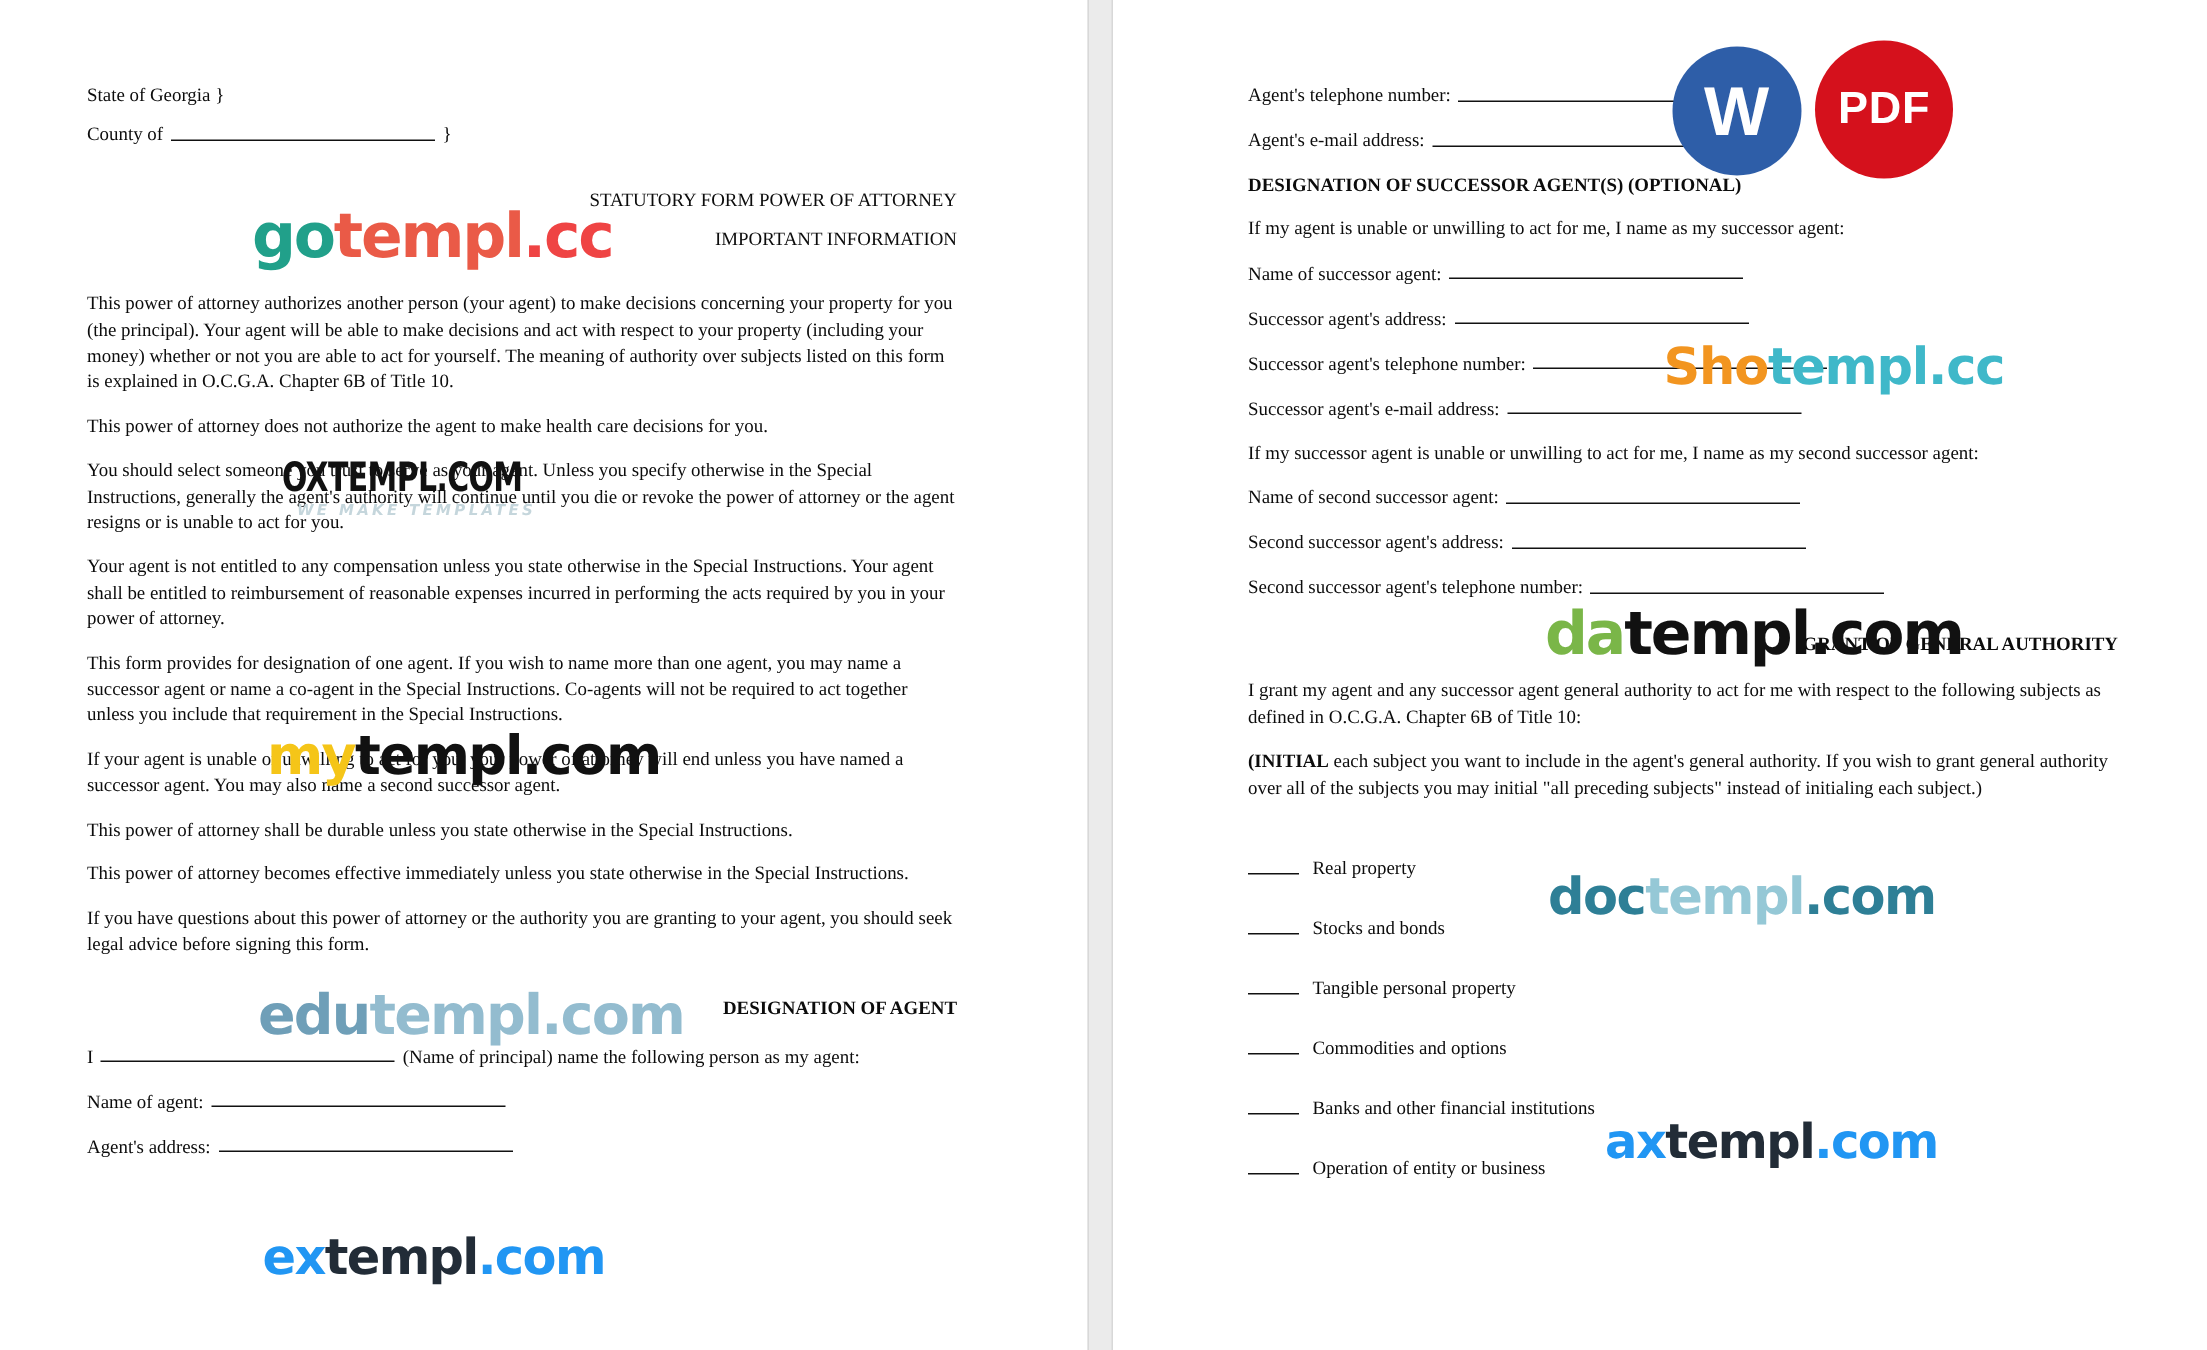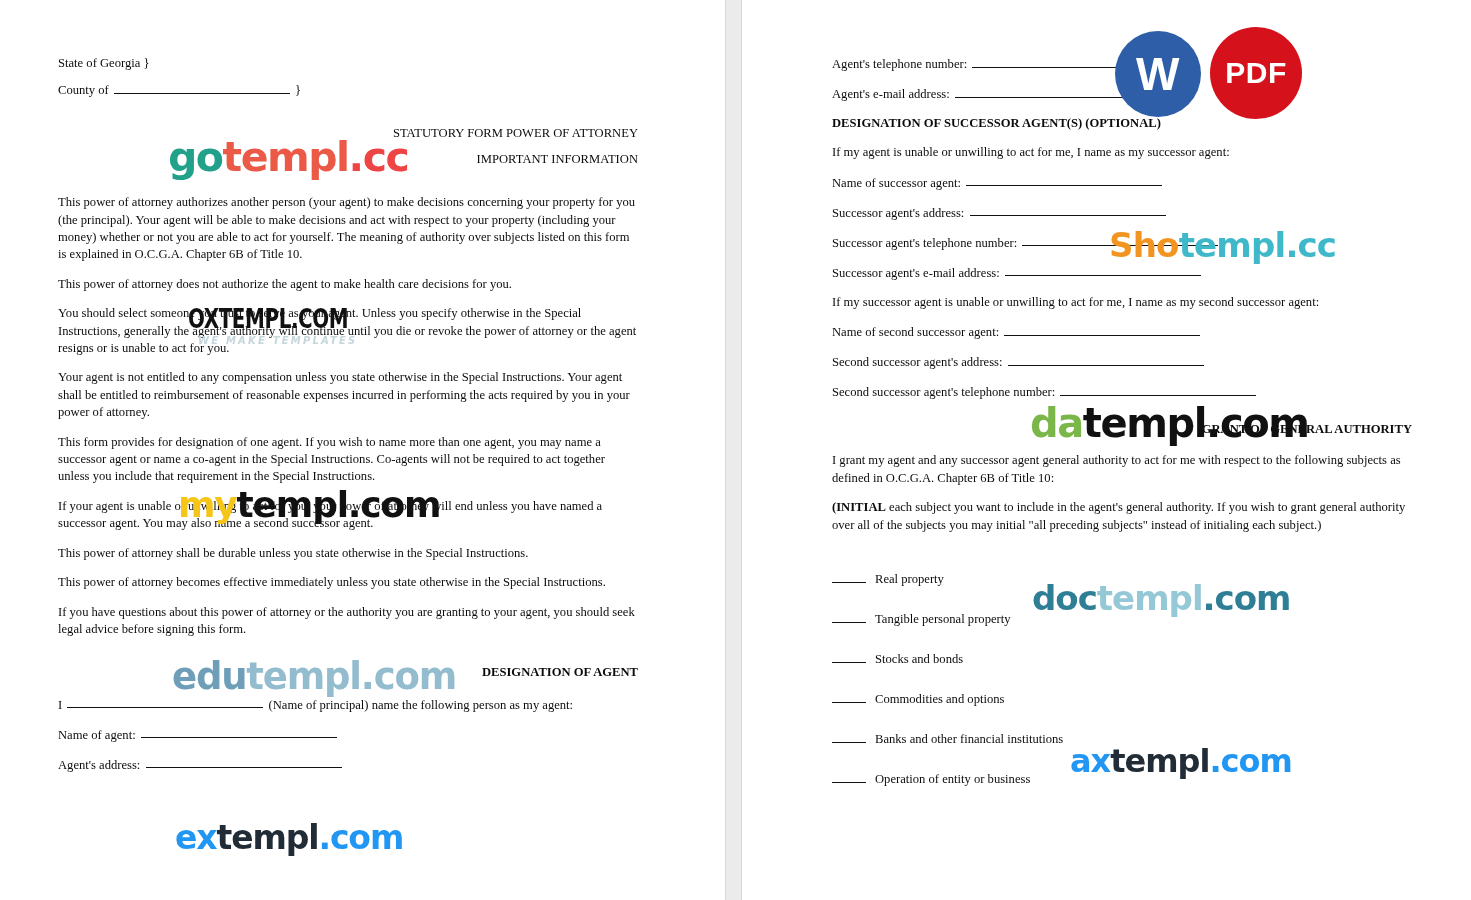--- a/index.html
+++ b/index.html
@@ -351,24 +351,24 @@
     <p class="para">I grant my agent and any successor agent general authority to act for me with respect to the following subjects as defined in O.C.G.A. Chapter 6B of Title 10:</p>
 
     <p class="para"><span style="font-weight:bold">(INITIAL</span><span> each subject you want to include in the agent's general authority. If you wish to grant general authority over all of the subjects you may initial "all preceding subjects" instead of initialing each subject.)</span></p>
 
     <div class="spacer-8"></div>
 
     <div class="grant-item">
       <span class="grant-blank"></span><span>Real property</span>
     </div>
     <div class="grant-item">
+      <span class="grant-blank"></span><span>Stocks and bonds</span>
+    </div>
+    <div class="grant-item">
       <span class="grant-blank"></span><span>Tangible personal property</span>
-    </div>
-    <div class="grant-item">
-      <span class="grant-blank"></span><span>Stocks and bonds</span>
     </div>
     <div class="grant-item">
       <span class="grant-blank"></span><span>Commodities and options</span>
     </div>
     <div class="grant-item">
       <span class="grant-blank"></span><span>Banks and other financial institutions</span>
     </div>
     <div class="grant-item">
       <span class="grant-blank"></span><span>Operation of entity or business</span>
     </div>

